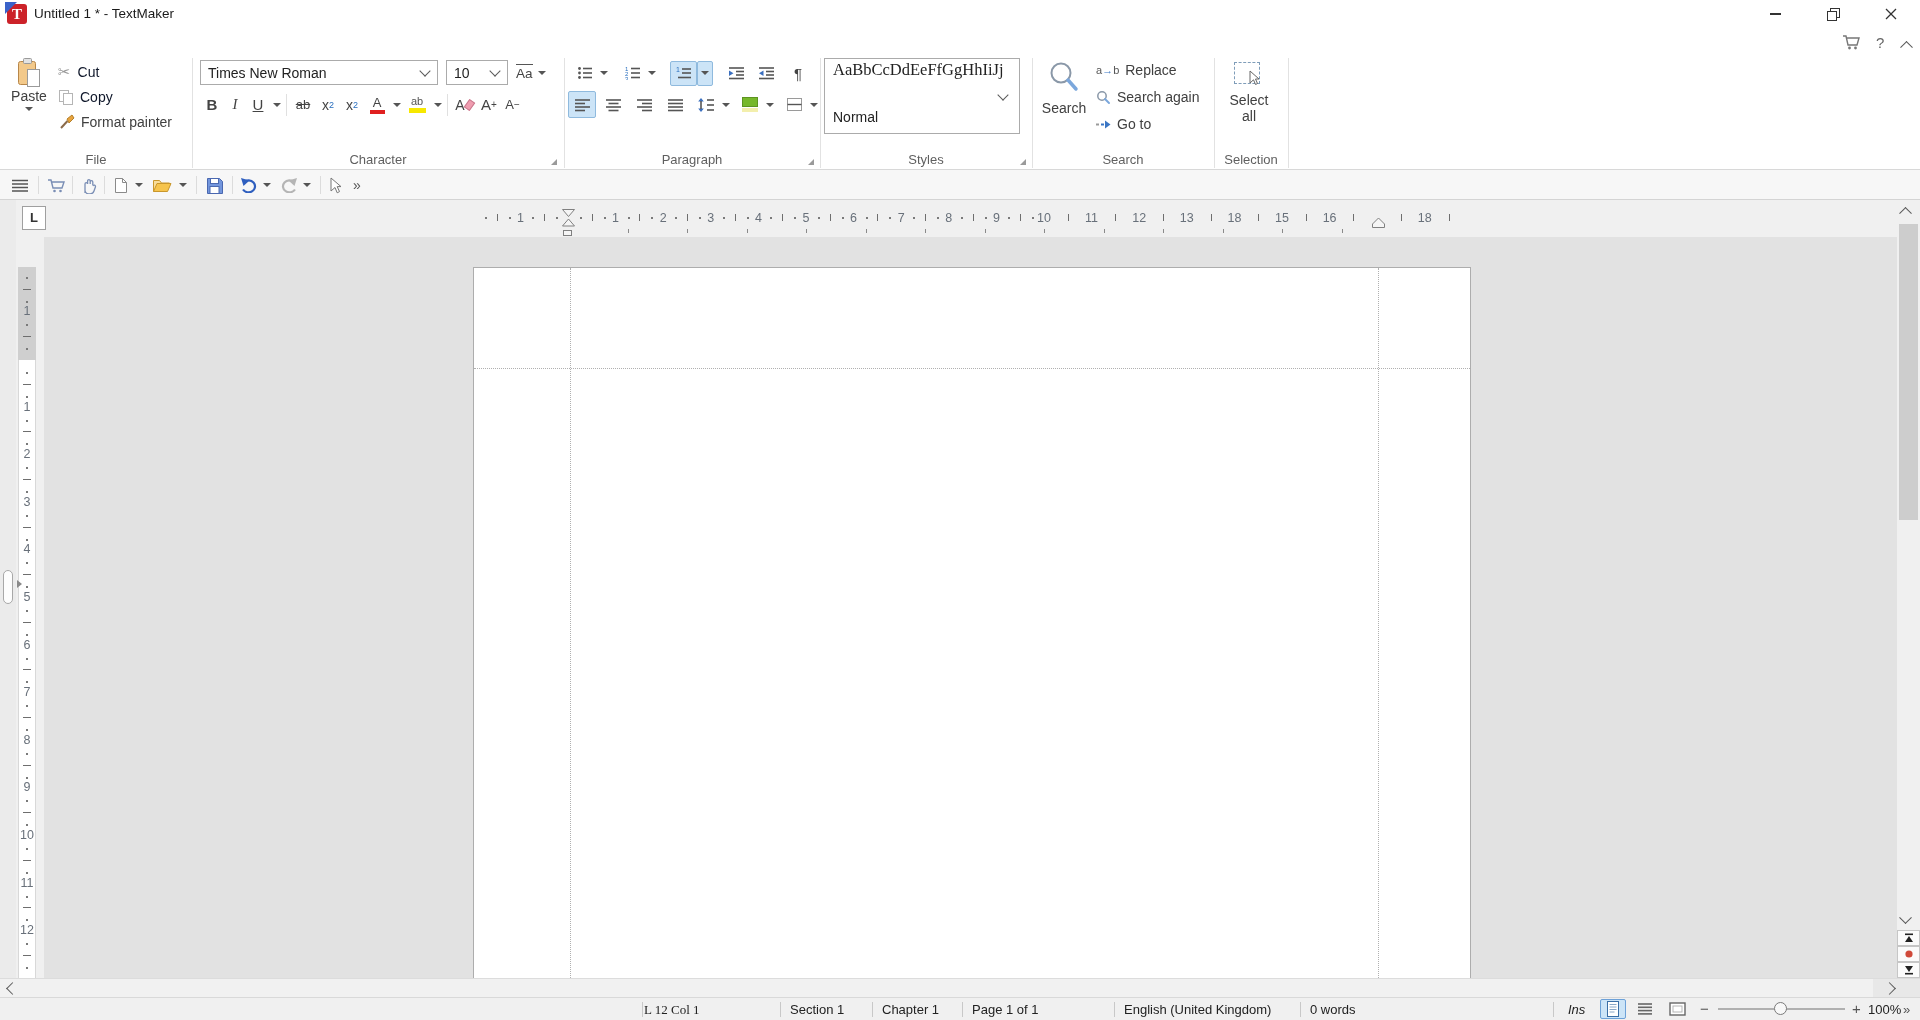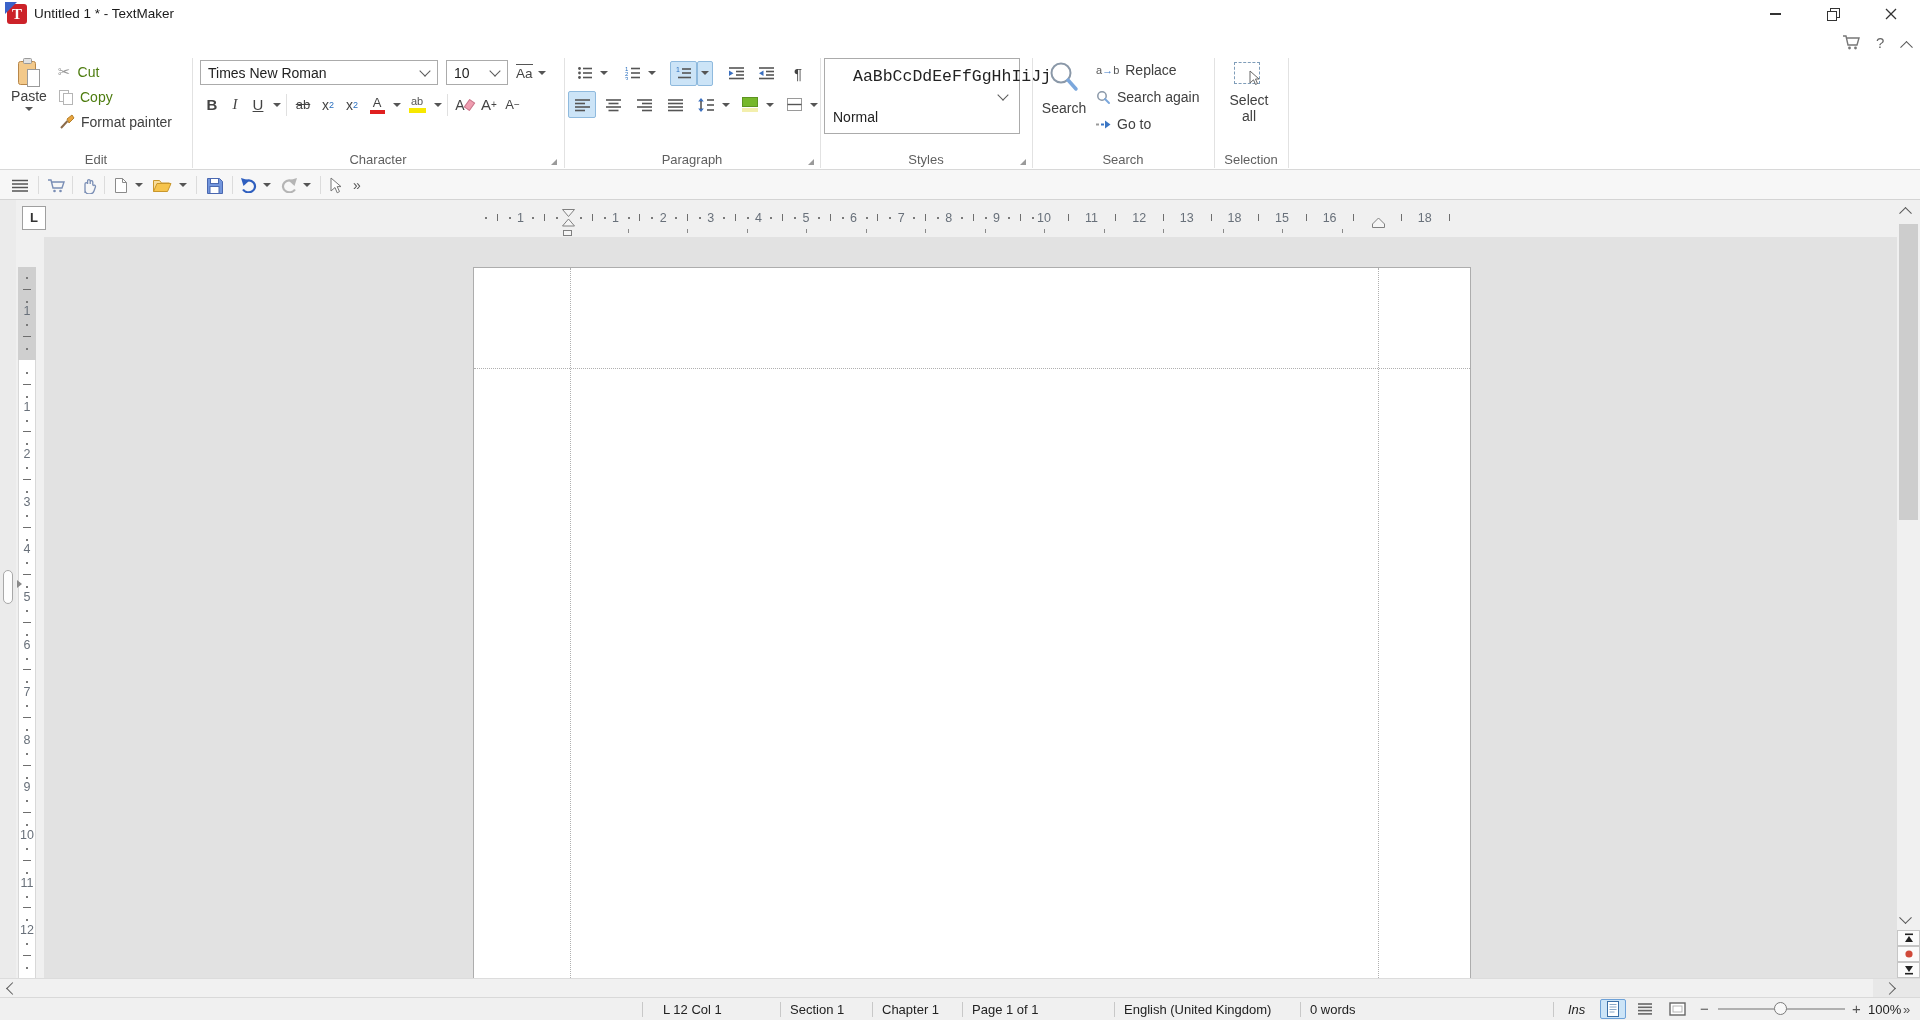--- a/index.html
+++ b/index.html
@@ -23,37 +23,37 @@
   .mtab { padding:0 13px; height:28px; line-height:28px; font-size:14.5px; color:#262626; }
   .mtab.active { background:#ececec; }
 
   
   #ribbon { left:0; top:56px; width:1920px; height:114px; background:#fff; border-bottom:1px solid #d8d8d8; }
   .gsep { position:absolute; top:2px; width:1px; height:110px; background:#e2e2e2; }
   .glabel { position:absolute; top:96px; height:16px; font-size:13px; color:#5f5f5f; text-align:center; }
   .launcher { position:absolute; top:103px; width:0; height:0; border-left:6px solid transparent; border-bottom:6px solid #9a9a9a; }
   .bigbtn { position:absolute; display:flex; flex-direction:column; align-items:center; font-size:14px; color:#333; }
   .rlabel { font-size:14px; color:#404040; }
-  .rlabel.gray { color:#4d7c0f;text-align:center; }
+  .rlabel.gray { color:#0f172a;text-align:center; }
   .hrow { position:absolute; display:flex; align-items:center; }
   .sbtn { display:flex; align-items:center; justify-content:center; border:1px solid transparent; border-radius:2px; color:#444; }
   .sbtn.active { background:#cce4f7; border-color:#8fbade; }
   .dd { width:0; height:0; border-left:4px solid transparent; border-right:4px solid transparent; border-top:4px solid #555; }
   .ddbox { display:flex; align-items:center; justify-content:center; border:1px solid transparent; border-radius:2px; }
   .ddbox.active { background:#cce4f7; border-color:#8fbade; }
   .vsep-s { width:1px; height:22px; background:#e0e0e0; margin:0 3px; }
   .combo { position:absolute; background:#fff; border:1px solid #ababab; display:flex; align-items:center; font-size:14px; color:#222; }
   .combo .ctext { padding-left:7px; flex:1; white-space:nowrap; overflow:hidden; }
   .chev { width:8px; height:8px; border-right:1.5px solid #5a5a5a; border-bottom:1.5px solid #5a5a5a; transform:rotate(45deg); margin:-4px 8px 0 4px; flex:none; }
   .bars line { stroke:#555; stroke-width:1.6; }
   .grayicon { color:#9a9a9a; }
 
   
   #styles-box { left:824px; top:2px; width:196px; height:76px; background:#fff; border:1px solid #ababab; }
-  #styles-preview { position:absolute; left:8px; top:8px; font-family:Liberation Mono, monospace; font-size:16.5px; color:#222; white-space:nowrap;margin-left:20px; }
+  #styles-preview { position:absolute; left:8px; top:1px; font-family:Liberation Serif, serif; font-size:16.5px; color:#222; white-space:nowrap; }
   #styles-name { position:absolute; left:8px; bottom:8px; font-size:14px; color:#222; }
   #styles-chev { position:absolute; right:4px; top:36px; }
 
   
   #toolbar { left:0; top:170px; width:1920px; height:30px; background:#f7f7f7; border-bottom:1px solid #d4d4d4; }
   .titem { position:absolute; top:3px; height:24px; display:flex; align-items:center; justify-content:center; }
   .tsep { position:absolute; top:6px; width:1px; height:18px; background:#dcdcdc; }
 
   
   #leftstrip { left:0; top:200px; width:16px; height:778px; background:#ebebeb; }
@@ -170,21 +170,21 @@
       <span class="rlabel gray">Copy</span>
     </div>
     <div class="ab hrow" style="left:58px; top:56px; height:20px;">
       <svg width="17" height="17" style="margin-right:6px;">
         <polygon points="9,5 14,1 16,4 11,9" fill="#e8a33d" stroke="#b5802a"></polygon>
         <line x1="3" y1="14" x2="9.5" y2="7" stroke="#8a6a4a" stroke-width="2"></line>
       </svg>
       <span class="rlabel">Format painter</span>
     </div>
     <div class="gsep" style="left:192px;"></div>
-    <div class="glabel" style="left:0; width:192px;">Edit</div>
+    <div class="glabel" style="left:0; width:192px;">File</div>
 
     <div class="combo" style="left:200px; top:4px; width:238px; height:25px;">
       <span class="ctext">Times New Roman</span>
       <span class="chev"></span>
     </div>
     <div class="combo" style="left:446px; top:4px; width:62px; height:25px;">
       <span class="ctext">10</span>
       <span class="chev"></span>
     </div>
     <div class="ab hrow" style="left:516px; top:4px; height:25px;">
@@ -691,21 +691,21 @@
       </div>
   </div>
   <div class="ab" id="corner-se">
     <div style="margin-left:12px;">
         <div class="chev-right"></div>
       </div>
   </div>
 
   <div class="ab" id="statusbar">
     <div class="sdiv" style="left:642px;"></div>
-    <span class="sitem" style="left:663px;">L 12 Col 1</span>
+    <span class="sitem" style="left:644px;font-family:Liberation Serif, serif;">L 12 Col 1</span>
     <div class="sdiv" style="left:780px;"></div>
     <span class="sitem" style="left:790px;">Section 1</span>
     <div class="sdiv" style="left:872px;"></div>
     <span class="sitem" style="left:882px;">Chapter 1</span>
     <div class="sdiv" style="left:962px;"></div>
     <span class="sitem" style="left:972px;">Page 1 of 1</span>
     <div class="sdiv" style="left:1114px;"></div>
     <span class="sitem" style="left:1124px;">English (United Kingdom)</span>
     <div class="sdiv" style="left:1300px;"></div>
     <span class="sitem" style="left:1310px;">0 words</span>

